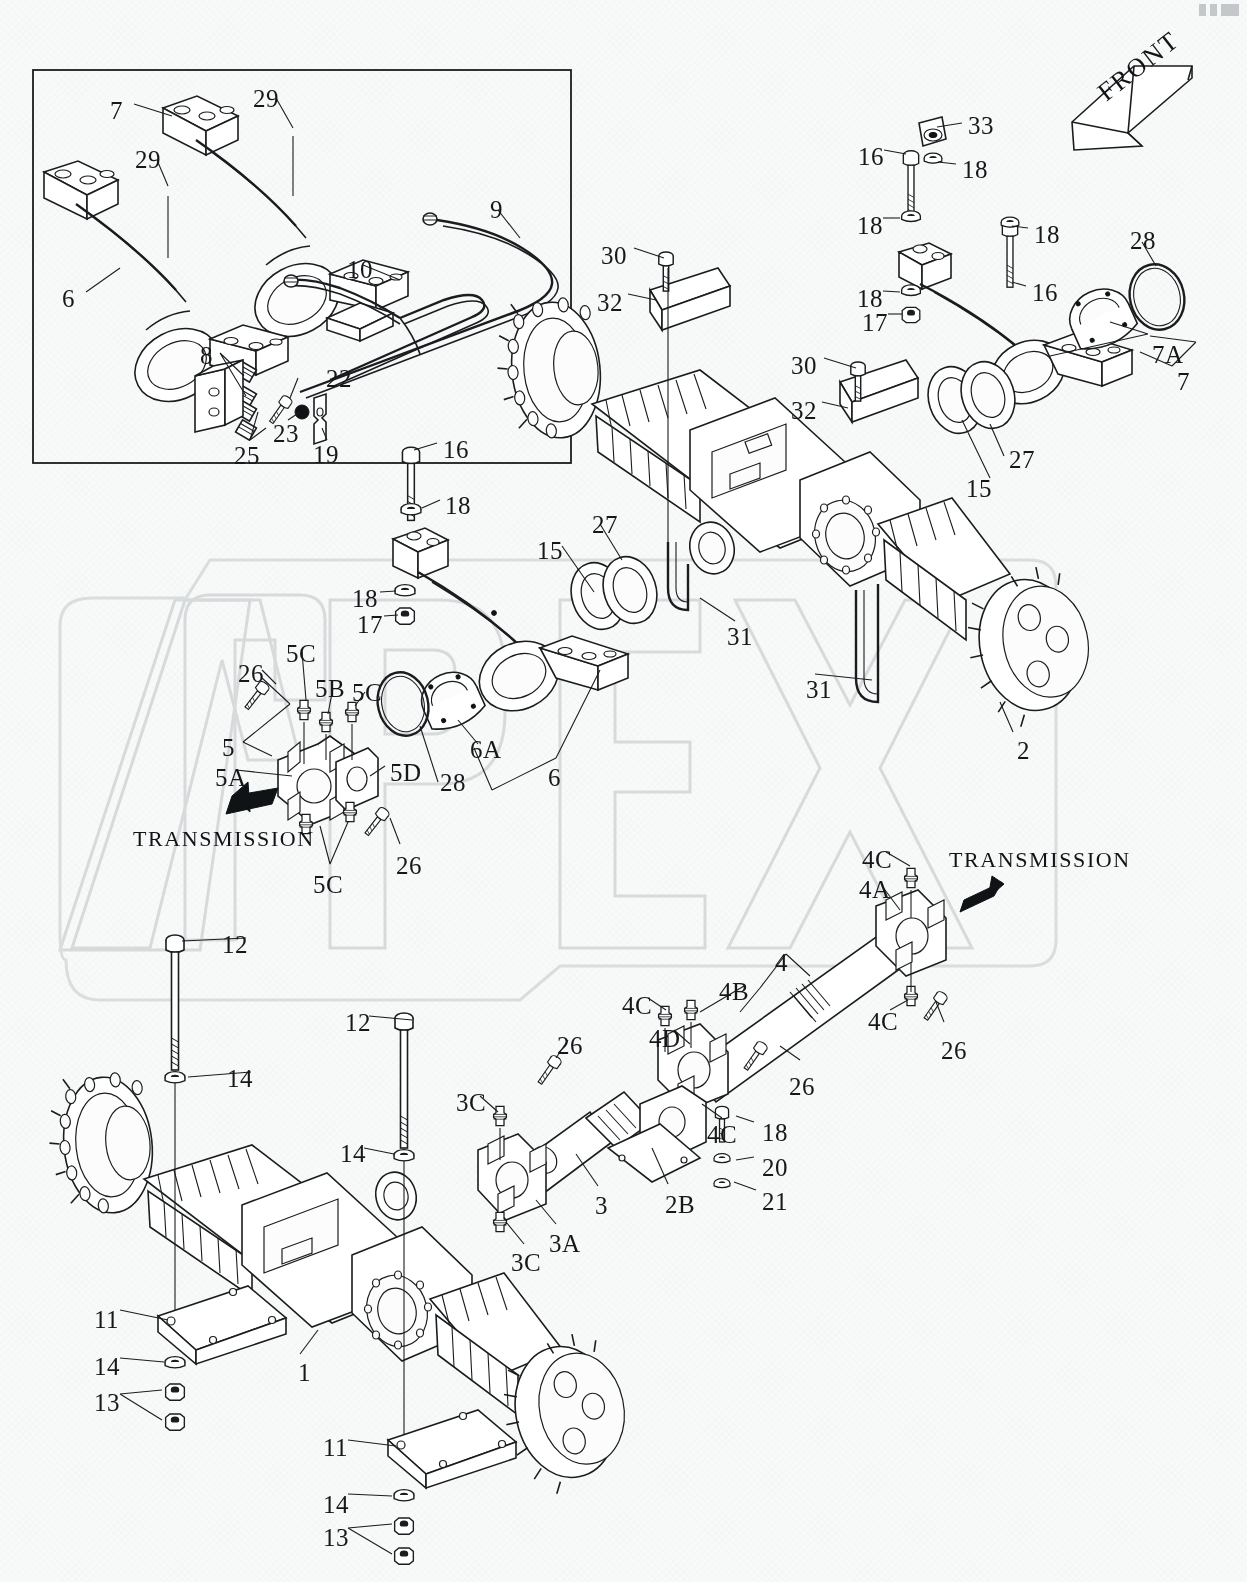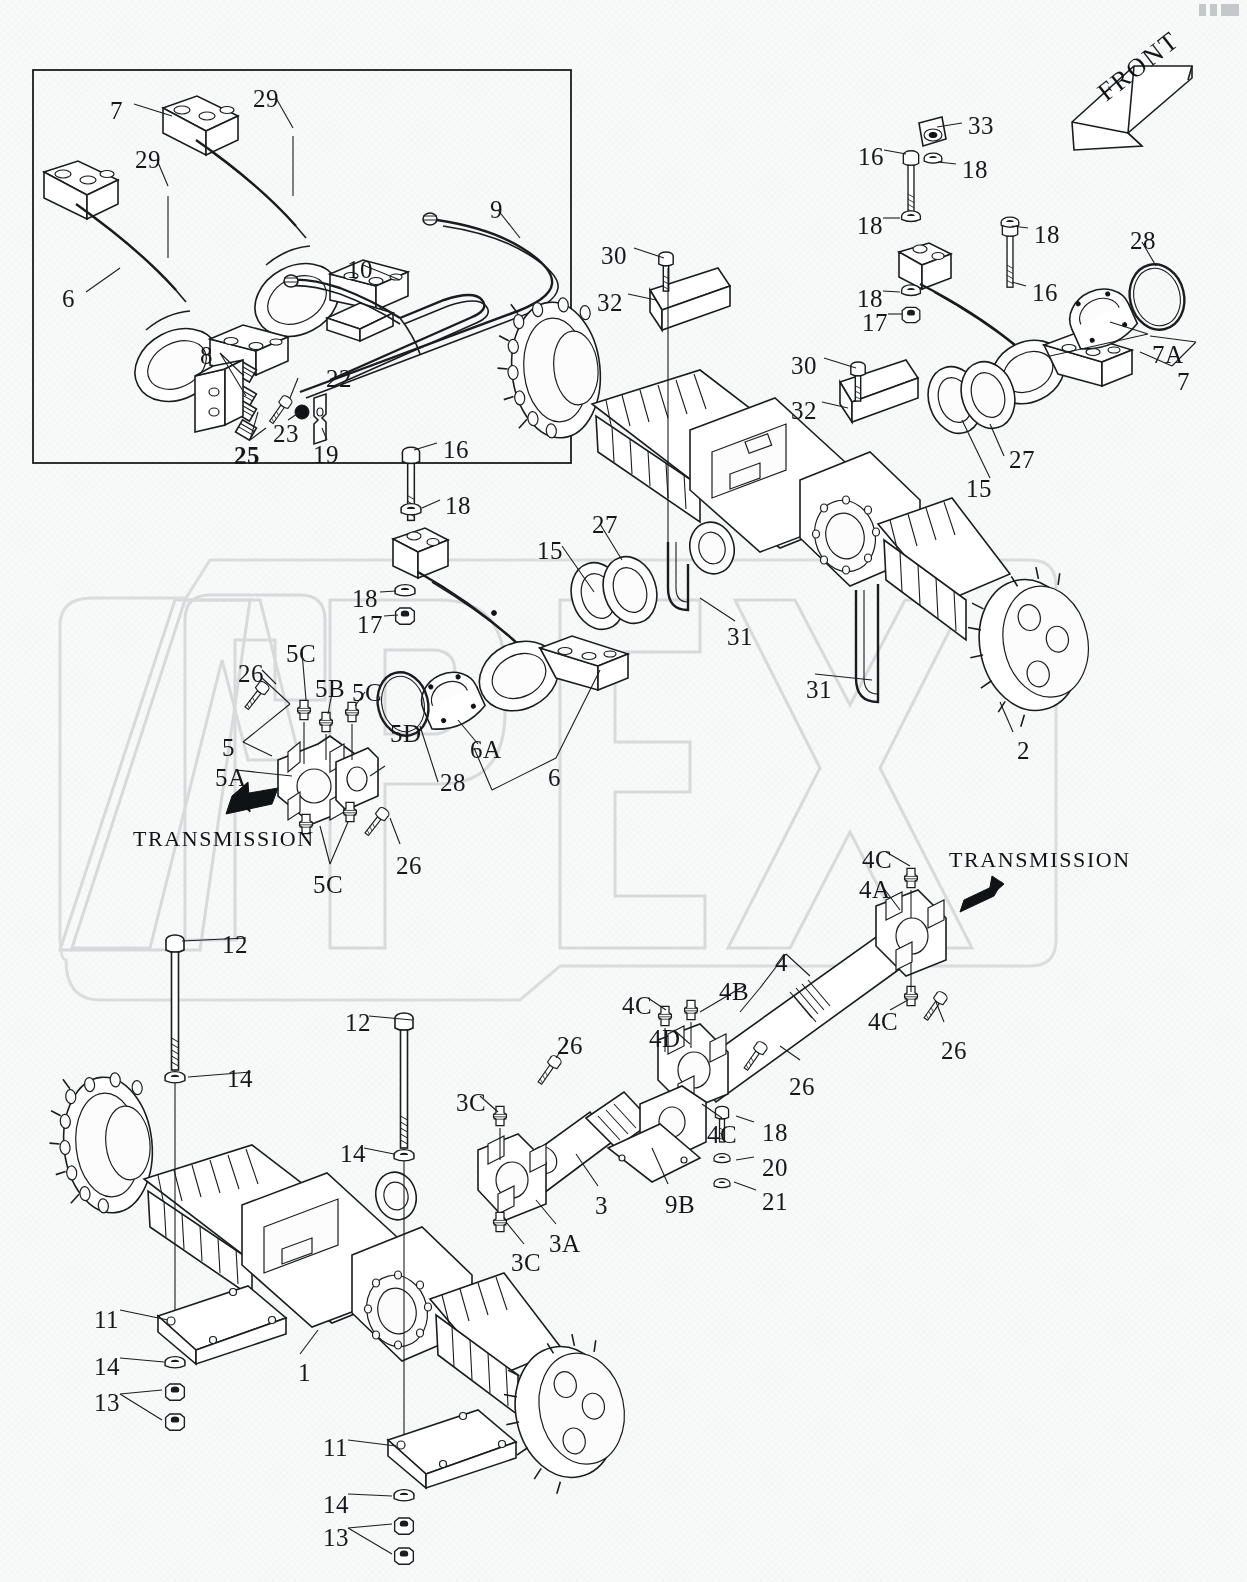--- a/index.html
+++ b/index.html
@@ -799,21 +799,21 @@
     <div class="lbl" style="left: 110px; top: 98px;">7</div>
     <div class="lbl" style="left: 253px; top: 86px;">29</div>
     <div class="lbl" style="left: 135px; top: 147px;">29</div>
     <div class="lbl" style="left: 490px; top: 197px;">9</div>
     <div class="lbl" style="left: 347px; top: 257px; font-family: Liberation Serif, serif;">10</div>
     <div class="lbl" style="left: 62px; top: 286px;">6</div>
     <div class="lbl" style="left: 200px; top: 343px;">8</div>
     <div class="lbl" style="left: 302px; top: 366px; margin-left: 24px;">22</div>
     <div class="lbl" style="left: 273px; top: 421px;">23</div>
     <div class="lbl" style="left: 313px; top: 442px;">19</div>
-    <div class="lbl" style="left: 234px; top: 443px; font-weight: bold;">25</div>
+    <div class="lbl" style="left: 234px; top: 443px;">25</div>
     <div class="lbl" style="left: 968px; top: 113px;">33</div>
     <div class="lbl" style="left: 858px; top: 144px;">16</div>
     <div class="lbl" style="left: 962px; top: 157px;">18</div>
     <div class="lbl" style="left: 857px; top: 213px;">18</div>
     <div class="lbl" style="left: 1034px; top: 222px;">18</div>
     <div class="lbl" style="left: 1032px; top: 280px;">16</div>
     <div class="lbl" style="left: 857px; top: 286px;">18</div>
     <div class="lbl" style="left: 862px; top: 310px;">17</div>
     <div class="lbl" style="left: 1130px; top: 228px;">28</div>
     <div class="lbl" style="left: 1152px; top: 342px;">7A</div>
@@ -832,21 +832,21 @@
     <div class="lbl" style="left: 537px; top: 538px;">15</div>
     <div class="lbl" style="left: 727px; top: 624px;">31</div>
     <div class="lbl" style="left: 806px; top: 677px;">31</div>
     <div class="lbl" style="left: 1017px; top: 738px;">2</div>
     <div class="lbl" style="left: 238px; top: 661px;">26</div>
     <div class="lbl" style="left: 286px; top: 641px;">5C</div>
     <div class="lbl" style="left: 315px; top: 676px;">5B</div>
     <div class="lbl" style="left: 352px; top: 680px;">5C</div>
     <div class="lbl" style="left: 222px; top: 735px;">5</div>
     <div class="lbl" style="left: 215px; top: 765px; text-align: right;">5A</div>
-    <div class="lbl" style="left: 390px; top: 721px;">5D</div>
+    <div class="lbl" style="left: 390px; top: 760px;">5D</div>
     <div class="lbl" style="left: 440px; top: 770px;">28</div>
     <div class="lbl" style="left: 470px; top: 737px;">6A</div>
     <div class="lbl" style="left: 548px; top: 765px;">6</div>
     <div class="lbl" style="left: 313px; top: 872px;">5C</div>
     <div class="lbl" style="left: 396px; top: 853px;">26</div>
     <div class="lbl" style="left: 862px; top: 847px;">4C</div>
     <div class="lbl" style="left: 859px; top: 877px;">4A</div>
     <div class="lbl" style="left: 775px; top: 950px;">4</div>
     <div class="lbl" style="left: 719px; top: 979px;">4B</div>
     <div class="lbl" style="left: 622px; top: 993px;">4C</div>
@@ -857,21 +857,21 @@
     <div class="lbl" style="left: 707px; top: 1122px;">4C</div>
     <div class="lbl" style="left: 222px; top: 932px;">12</div>
     <div class="lbl" style="left: 345px; top: 1010px;">12</div>
     <div class="lbl" style="left: 227px; top: 1066px;">14</div>
     <div class="lbl" style="left: 340px; top: 1141px;">14</div>
     <div class="lbl" style="left: 557px; top: 1033px;">26</div>
     <div class="lbl" style="left: 456px; top: 1090px;">3C</div>
     <div class="lbl" style="left: 595px; top: 1193px;">3</div>
     <div class="lbl" style="left: 549px; top: 1231px;">3A</div>
     <div class="lbl" style="left: 511px; top: 1250px;">3C</div>
-    <div class="lbl" style="left: 665px; top: 1192px;">9B</div>
+    <div class="lbl" style="left: 665px; top: 1192px;">2B</div>
     <div class="lbl" style="left: 762px; top: 1120px;">18</div>
     <div class="lbl" style="left: 762px; top: 1155px;">20</div>
     <div class="lbl" style="left: 762px; top: 1189px;">21</div>
     <div class="lbl" style="left: 94px; top: 1307px;">11</div>
     <div class="lbl" style="left: 94px; top: 1354px;">14</div>
     <div class="lbl" style="left: 94px; top: 1390px;">13</div>
     <div class="lbl" style="left: 298px; top: 1360px;">1</div>
     <div class="lbl" style="left: 323px; top: 1435px;">11</div>
     <div class="lbl" style="left: 323px; top: 1492px;">14</div>
     <div class="lbl" style="left: 323px; top: 1525px;">13</div>

